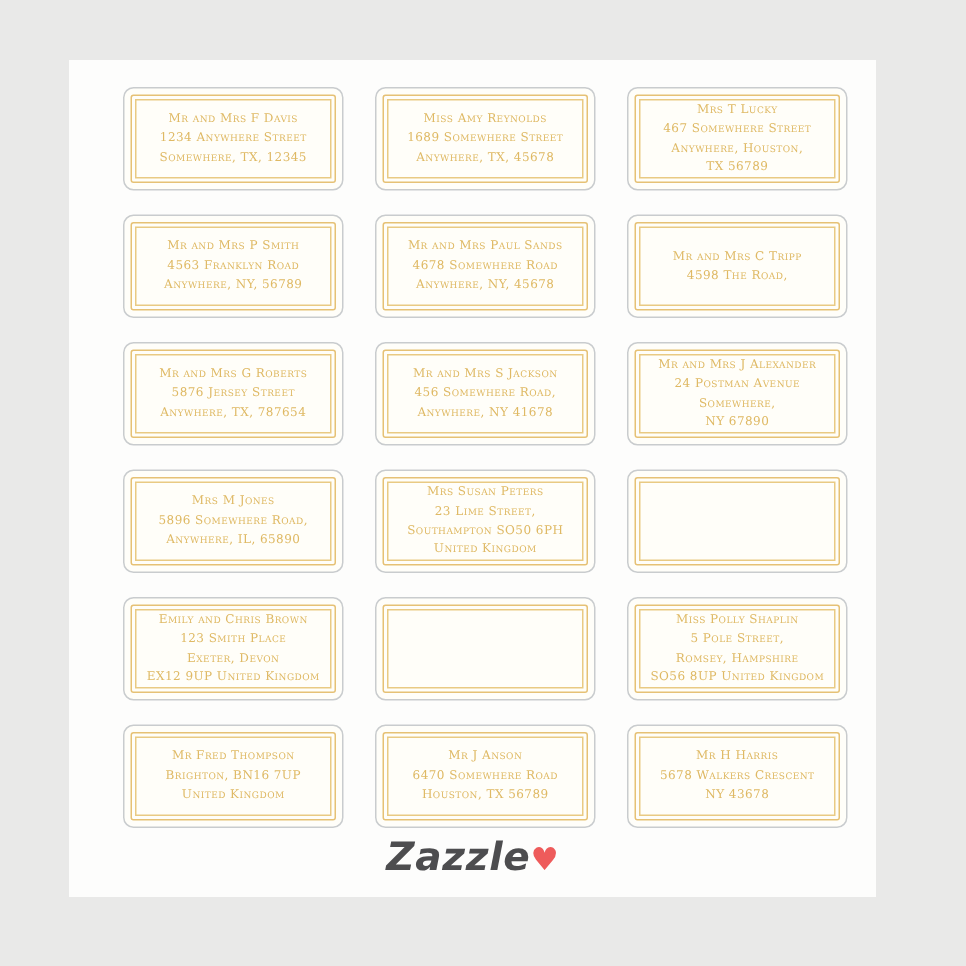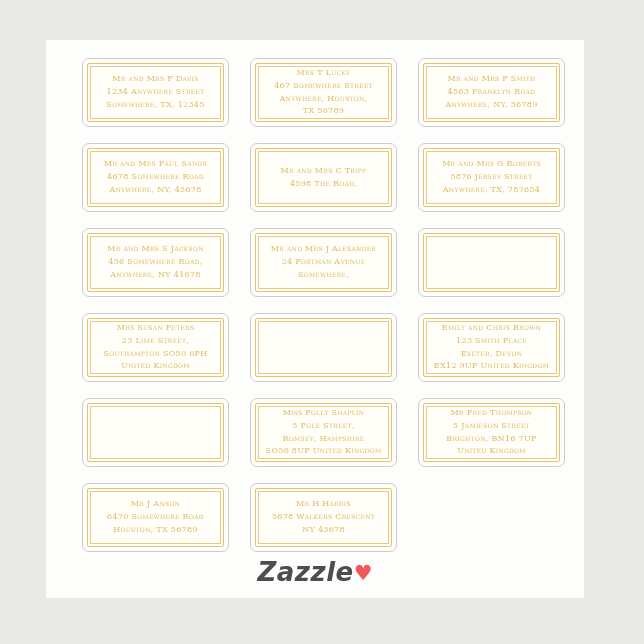--- a/index.html
+++ b/index.html
@@ -106,20 +106,28 @@
         <div class="gold-frame"></div>
         <div class="addr-text">
             <div>Mr and Mrs F Davis</div>
             <div>1234 Anywhere Street</div>
             <div>Somewhere, TX, 12345</div>
           </div>
       </div>
       <div class="label">
         <div class="gold-frame"></div>
         <div class="addr-text">
+            <div>Miss Amy Reynolds</div>
+            <div>1689 Somewhere Street</div>
+            <div>Anywhere, TX, 45678</div>
+          </div>
+      </div>
+      <div class="label">
+        <div class="gold-frame"></div>
+        <div class="addr-text">
             <div>Mrs T Lucky</div>
             <div>467 Somewhere Street</div>
             <div>Anywhere, Houston,</div>
             <div>TX 56789</div>
           </div>
       </div>
 
       <div class="label">
         <div class="gold-frame"></div>
         <div class="addr-text">
@@ -159,25 +167,31 @@
             <div>456 Somewhere Road,</div>
             <div>Anywhere, NY 41678</div>
           </div>
       </div>
       <div class="label">
         <div class="gold-frame"></div>
         <div class="addr-text">
             <div>Mr and Mrs J Alexander</div>
             <div>24 Postman Avenue</div>
             <div>Somewhere,</div>
-          </div>
-      </div>
-
-      <div class="label">
-        <div class="gold-frame"></div>
+            <div>NY 67890</div>
+          </div>
+      </div>
+
+      <div class="label">
+        <div class="gold-frame"></div>
+        <div class="addr-text">
+            <div>Mrs M Jones</div>
+            <div>5896 Somewhere Road,</div>
+            <div>Anywhere, IL, 65890</div>
+          </div>
       </div>
       <div class="label">
         <div class="gold-frame"></div>
         <div class="addr-text">
             <div>Mrs Susan Peters</div>
             <div>23 Lime Street,</div>
             <div>Southampton SO50 6PH</div>
             <div>United Kingdom</div>
           </div>
       </div>
@@ -204,21 +218,20 @@
             <div>5 Pole Street,</div>
             <div>Romsey, Hampshire</div>
             <div>SO56 8UP United Kingdom</div>
           </div>
       </div>
 
       <div class="label">
         <div class="gold-frame"></div>
         <div class="addr-text">
             <div>Mr Fred Thompson</div>
-            <div>5 Jamieson Street</div>
             <div>Brighton, BN16 7UP</div>
             <div>United Kingdom</div>
           </div>
       </div>
       <div class="label">
         <div class="gold-frame"></div>
         <div class="addr-text">
             <div>Mr J Anson</div>
             <div>6470 Somewhere Road</div>
             <div>Houston, TX 56789</div>

